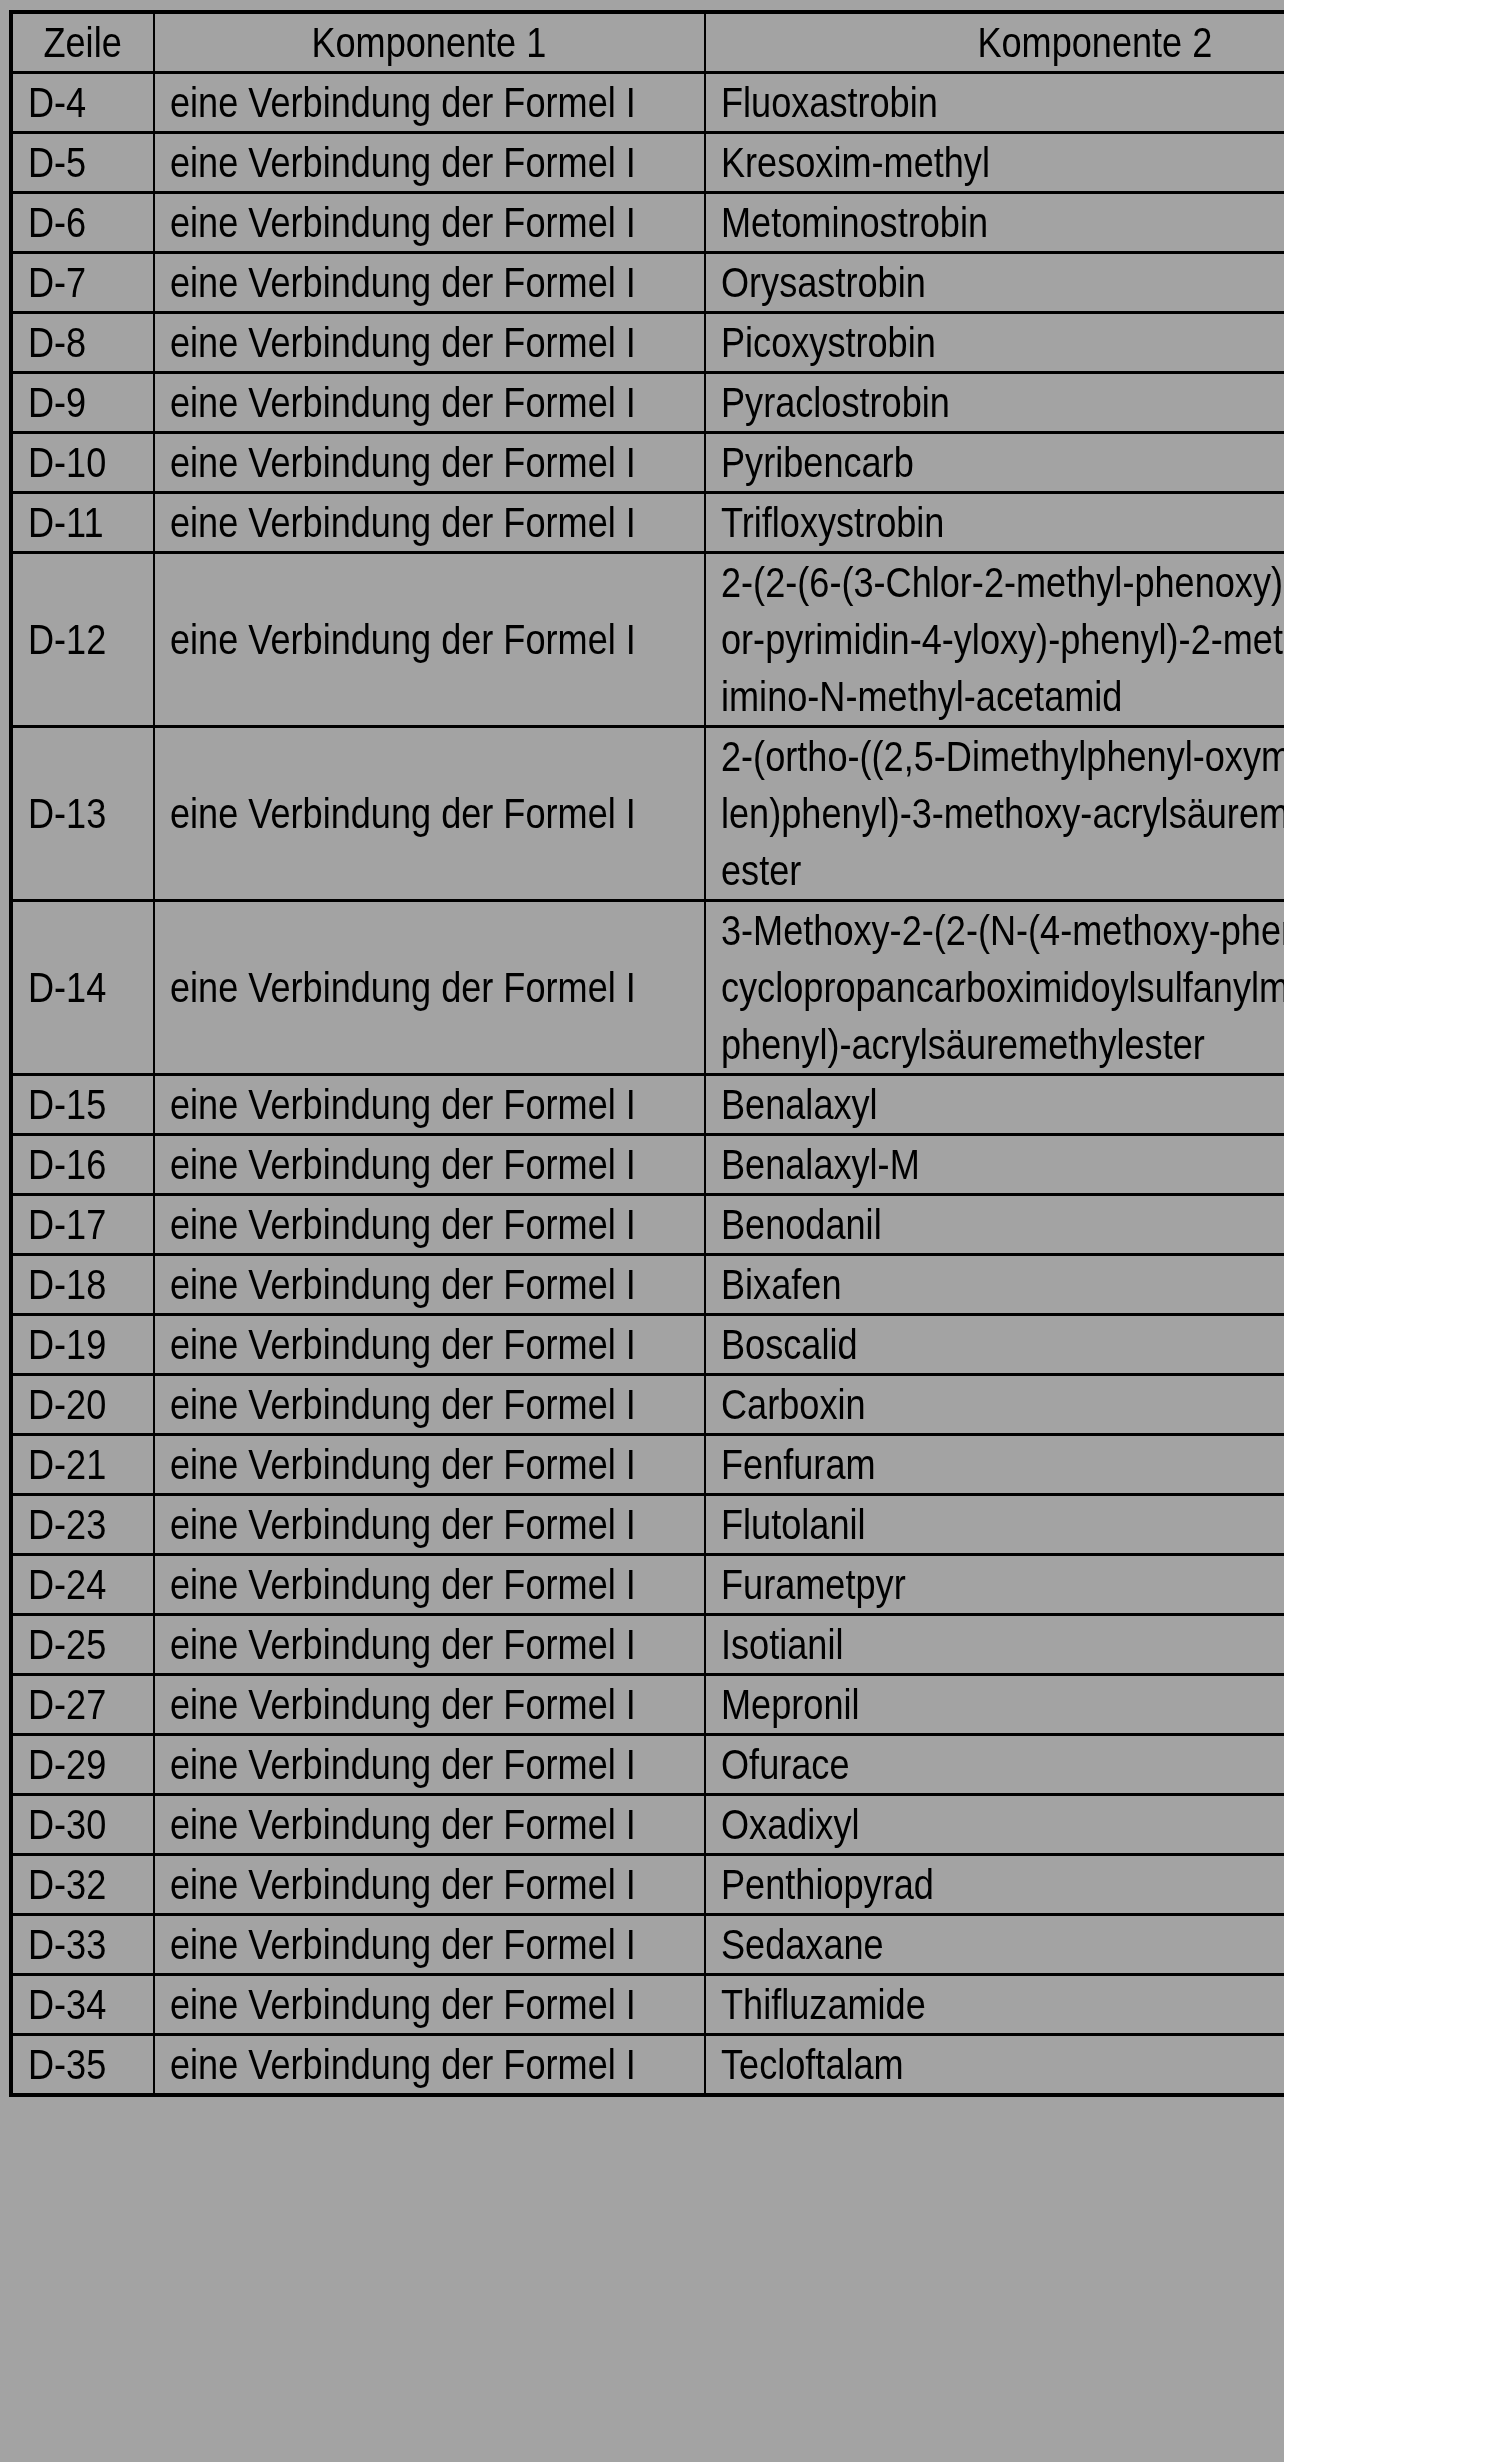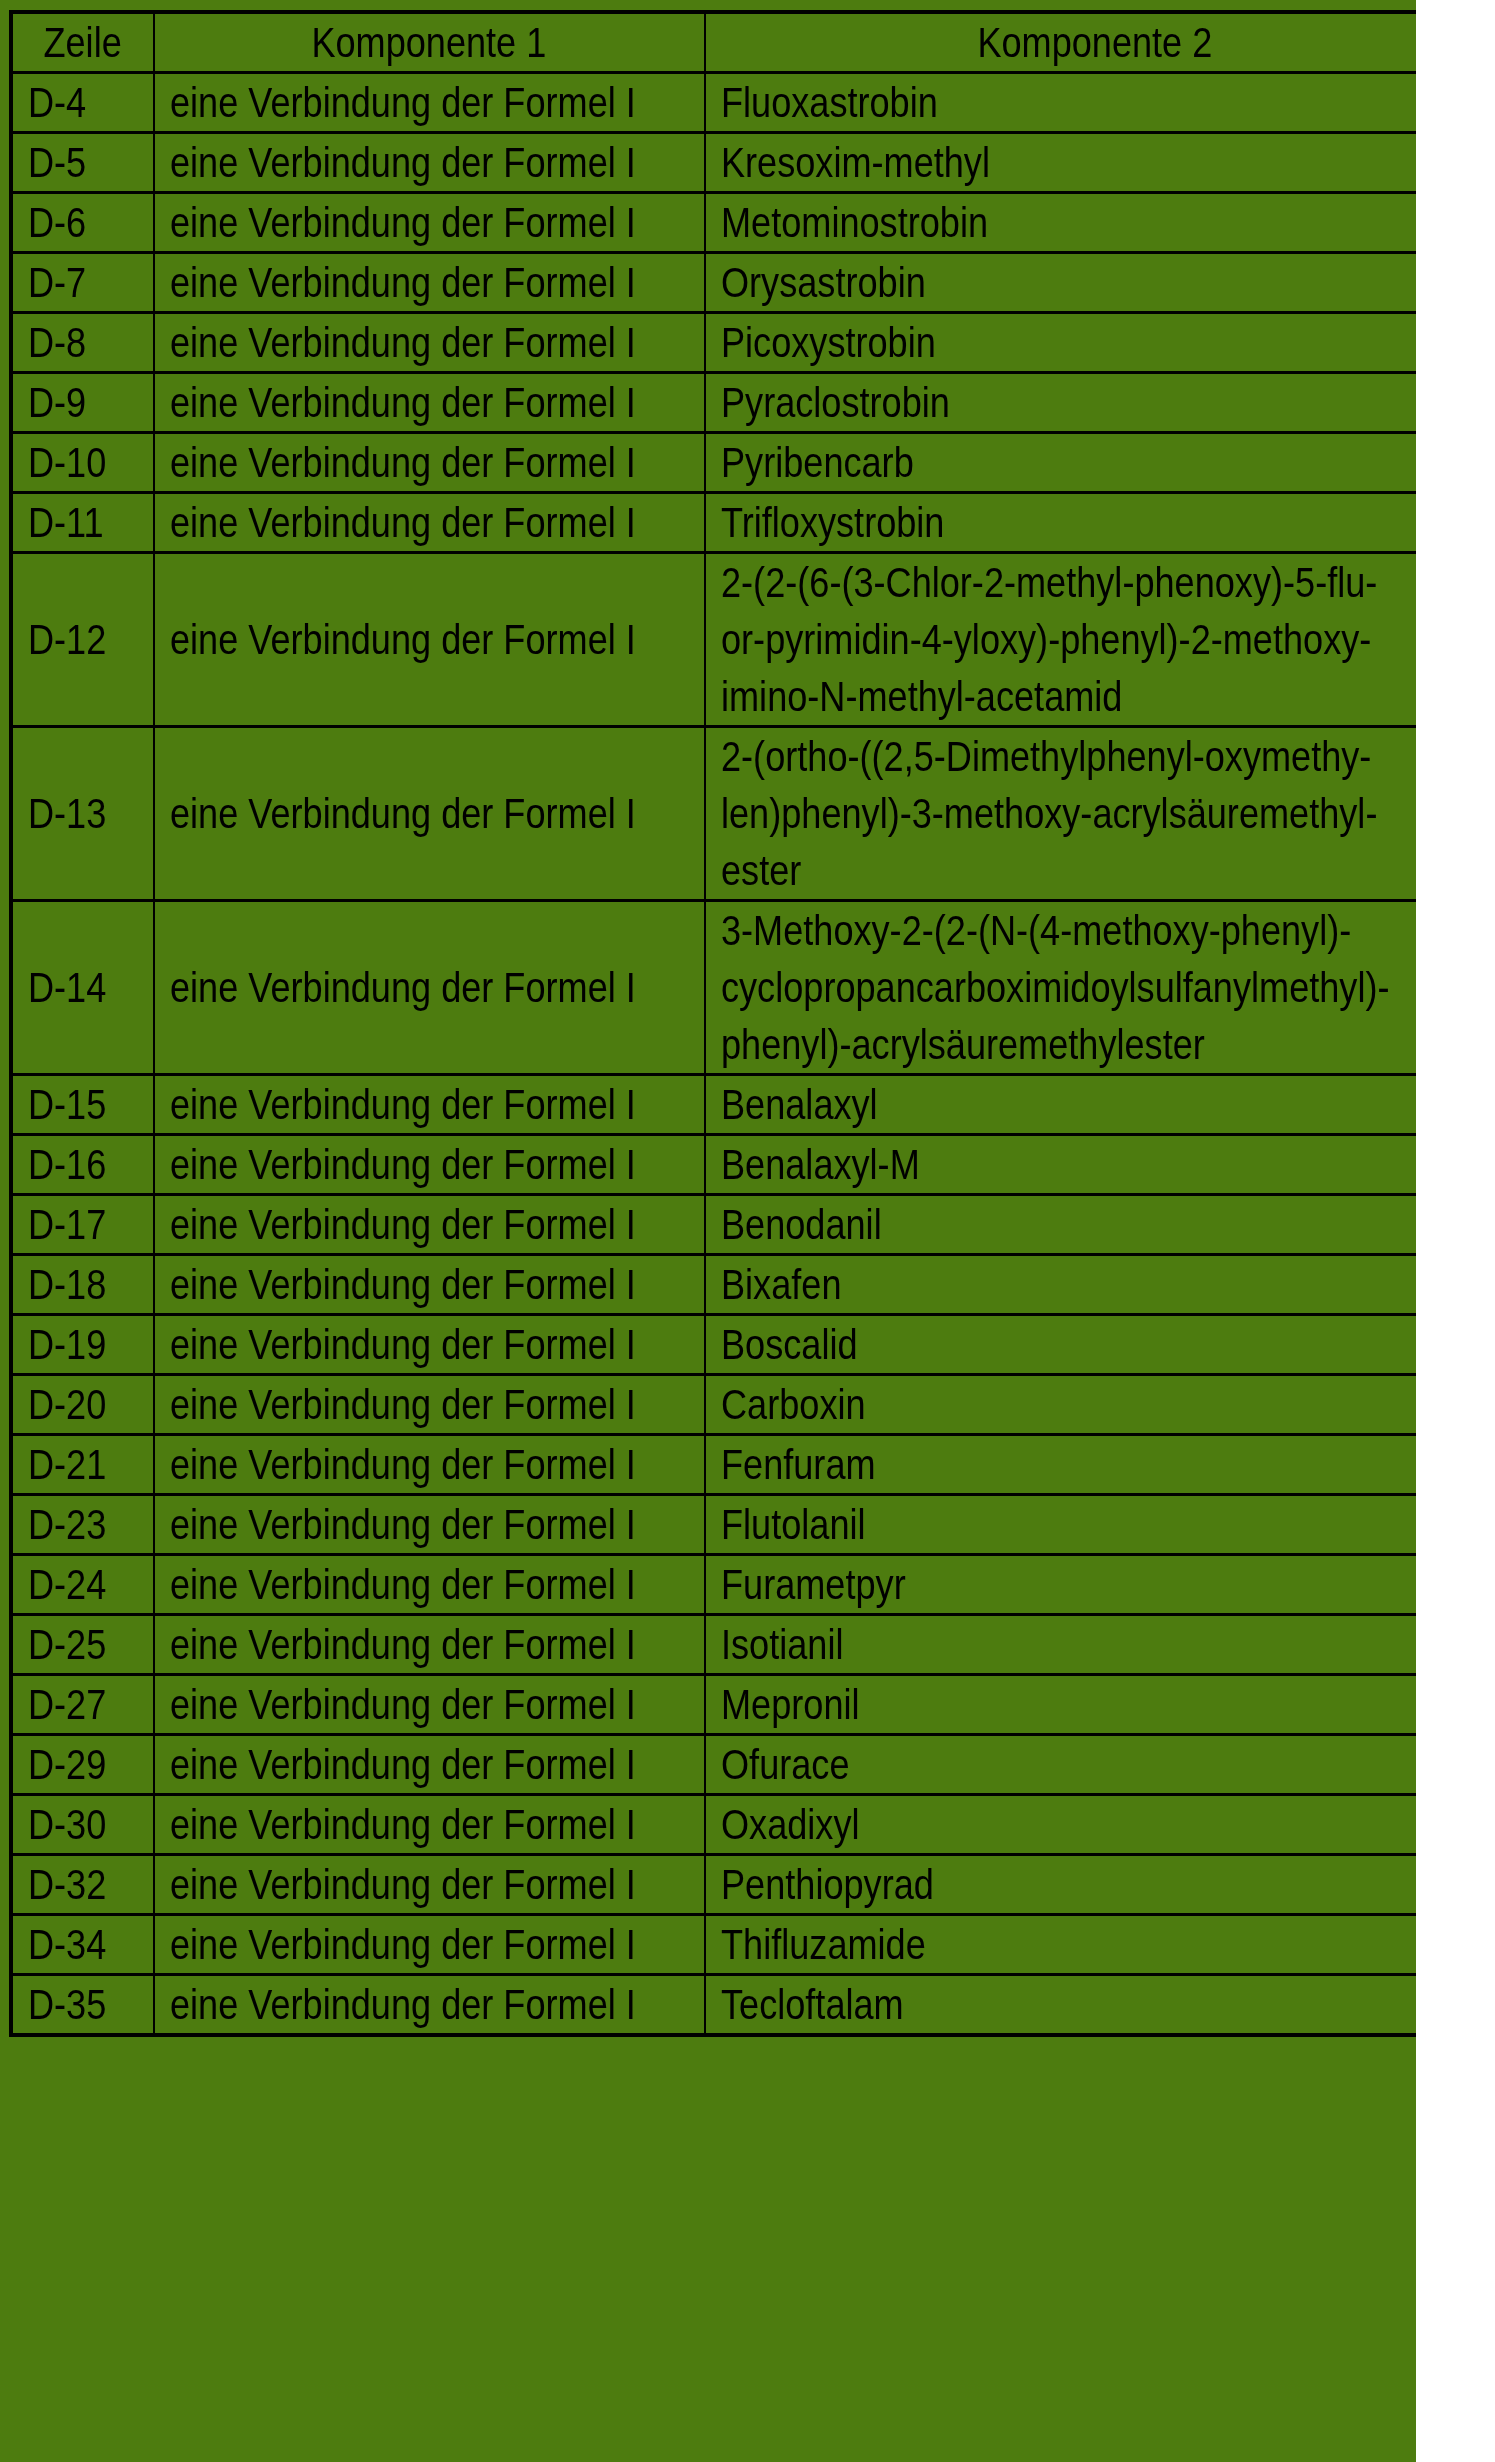--- a/index.html
+++ b/index.html
@@ -3,23 +3,23 @@
 <meta charset="utf-8">
 <style>
   html, body {
     margin: 0;
     padding: 0;
     background: #ffffff;
     font-family: "Liberation Sans", sans-serif;
   }
   .page {
     position: relative;
-    width: 1416px;
+    width: 1284px;
     height: 2462px;
-    background: #4d7c0f;
+    background: #a3a3a3;
     overflow: hidden;
   }
   table.komp {
     position: absolute;
     left: 8.5px;
     top: 10.2px;
     width: 1474px;
     table-layout: fixed;
     border-collapse: collapse;
     border: 4.3px solid #000000;
@@ -203,20 +203,25 @@
           <td><span class="cond">D-30</span></td>
           <td><span class="cond">eine Verbindung der Formel I</span></td>
           <td><span class="cond">Oxadixyl</span></td>
         </tr>
         <tr>
           <td><span class="cond">D-32</span></td>
           <td><span class="cond">eine Verbindung der Formel I</span></td>
           <td><span class="cond">Penthiopyrad</span></td>
         </tr>
         <tr>
+          <td><span class="cond">D-33</span></td>
+          <td><span class="cond">eine Verbindung der Formel I</span></td>
+          <td><span class="cond">Sedaxane</span></td>
+        </tr>
+        <tr>
           <td><span class="cond">D-34</span></td>
           <td><span class="cond">eine Verbindung der Formel I</span></td>
           <td><span class="cond">Thifluzamide</span></td>
         </tr>
         <tr>
           <td><span class="cond">D-35</span></td>
           <td><span class="cond">eine Verbindung der Formel I</span></td>
           <td><span class="cond">Tecloftalam</span></td>
         </tr>
       </tbody>

